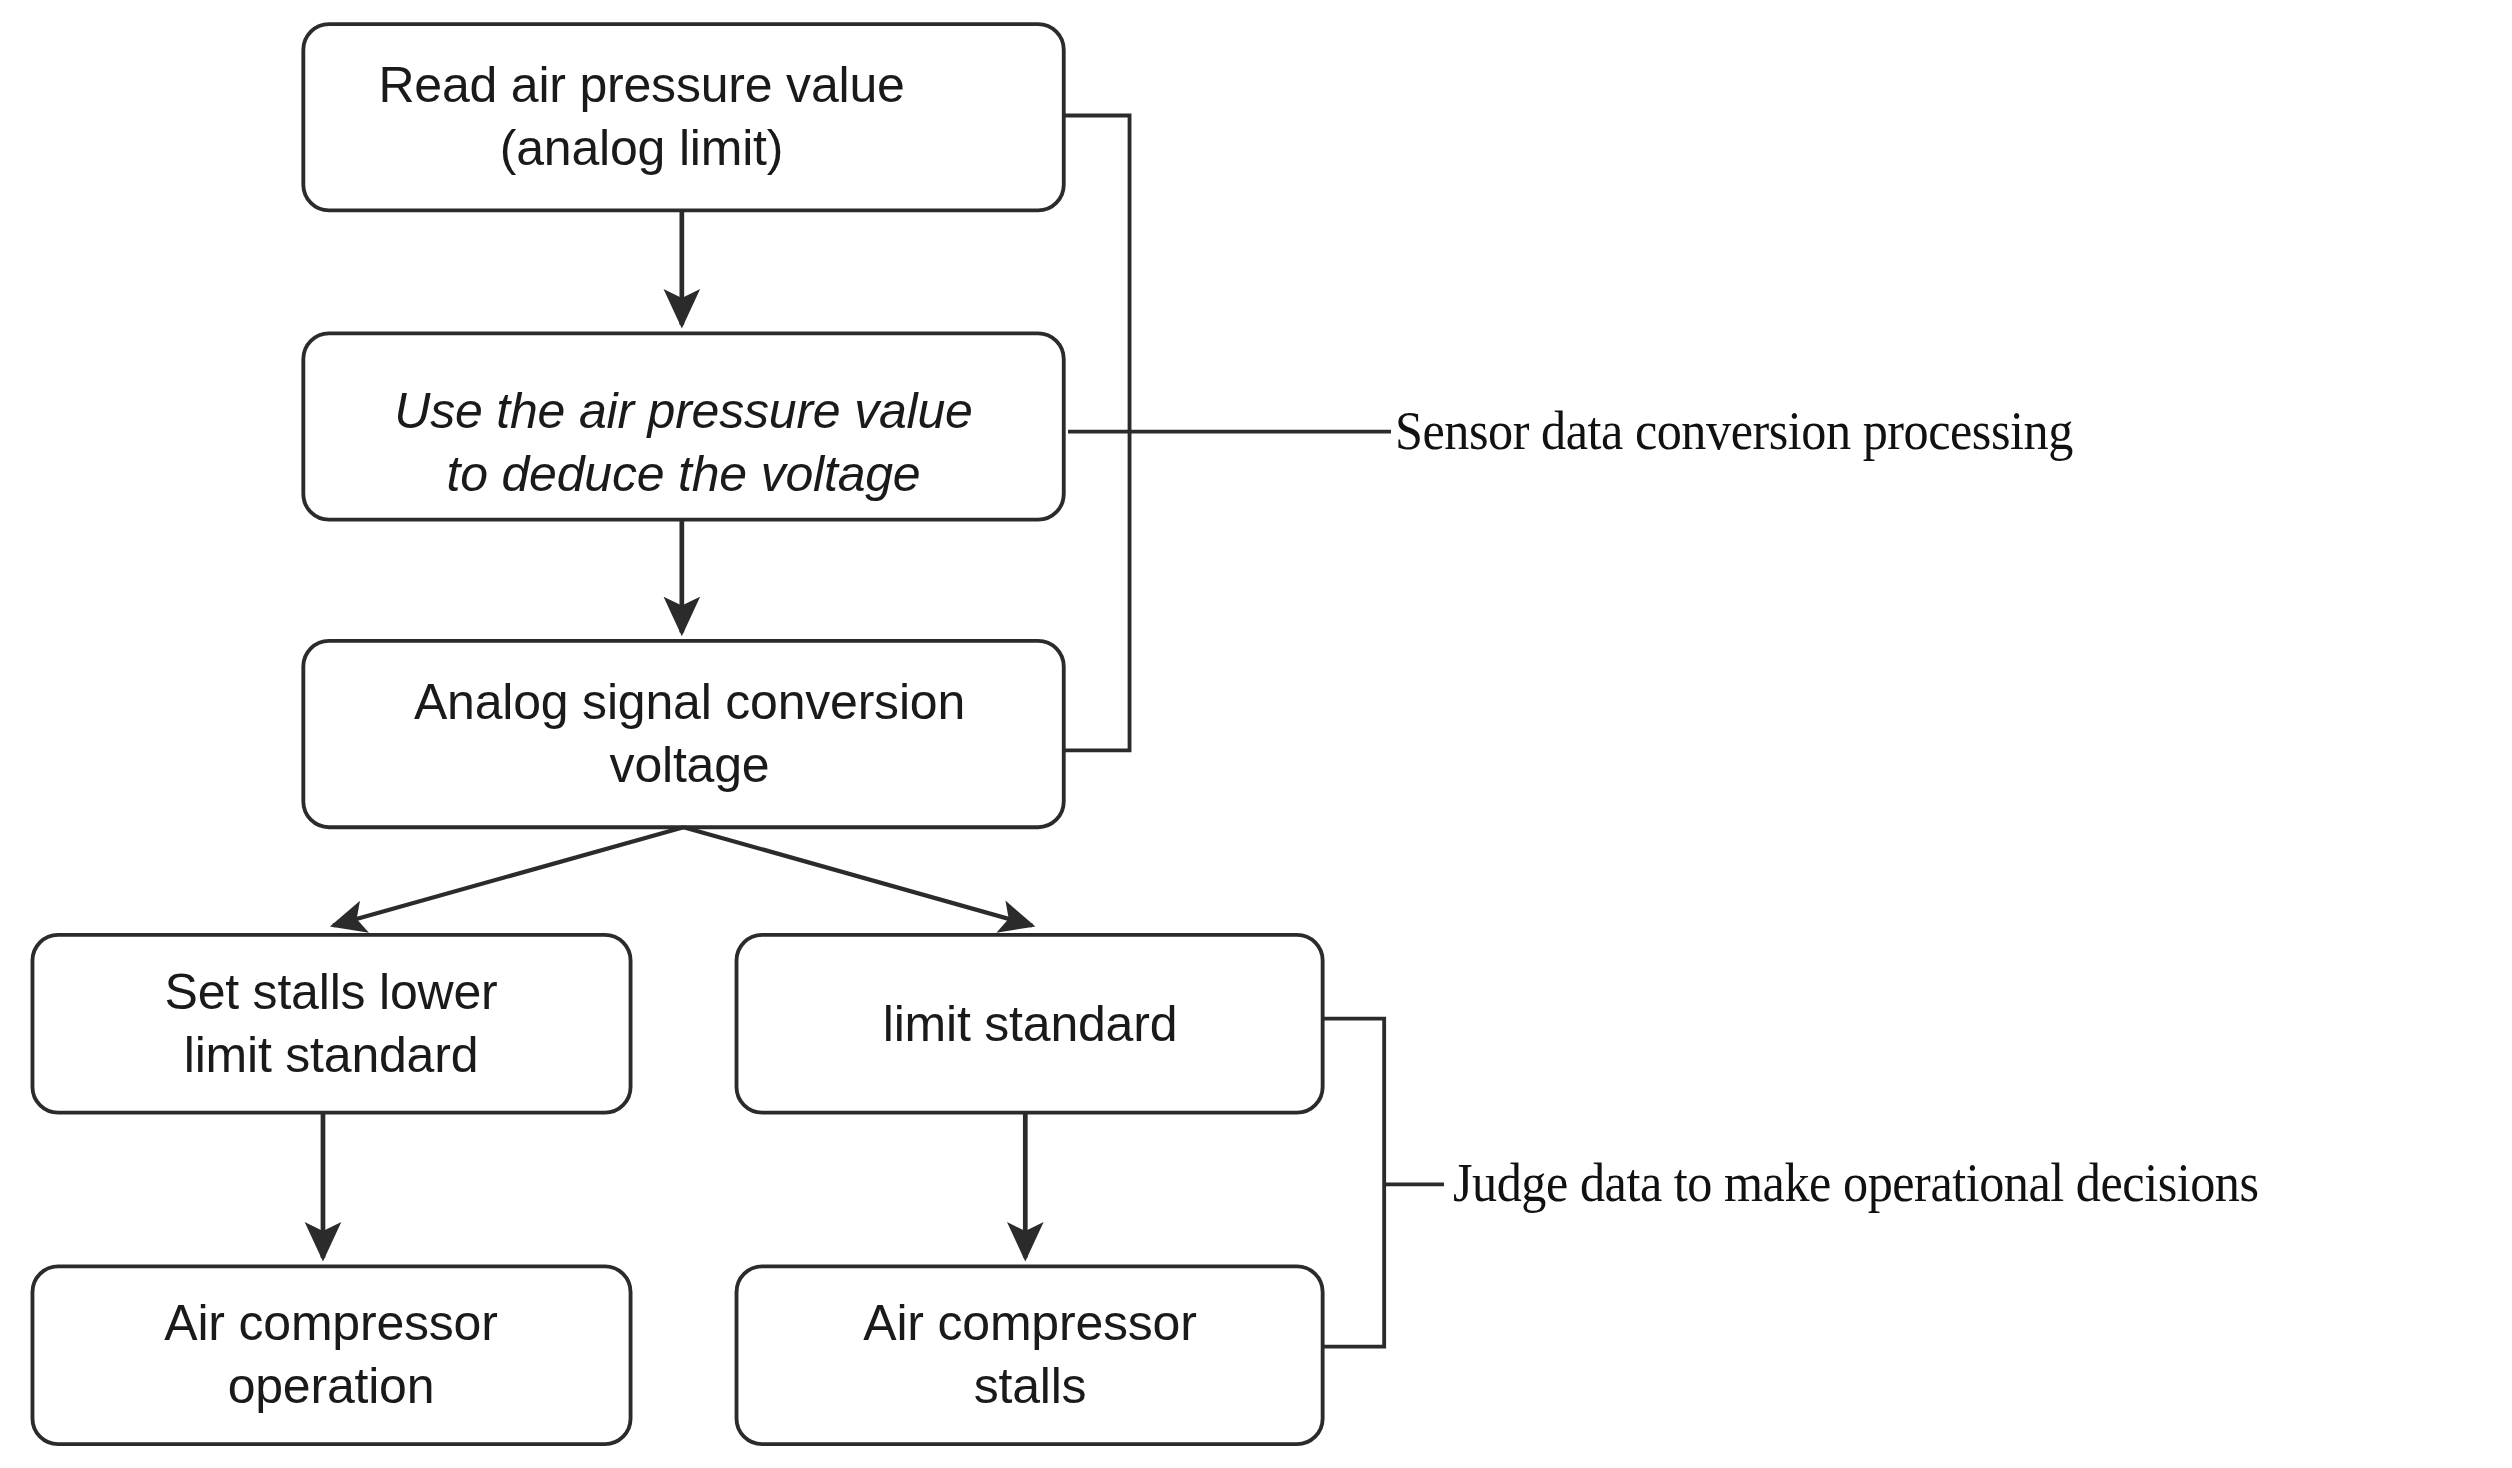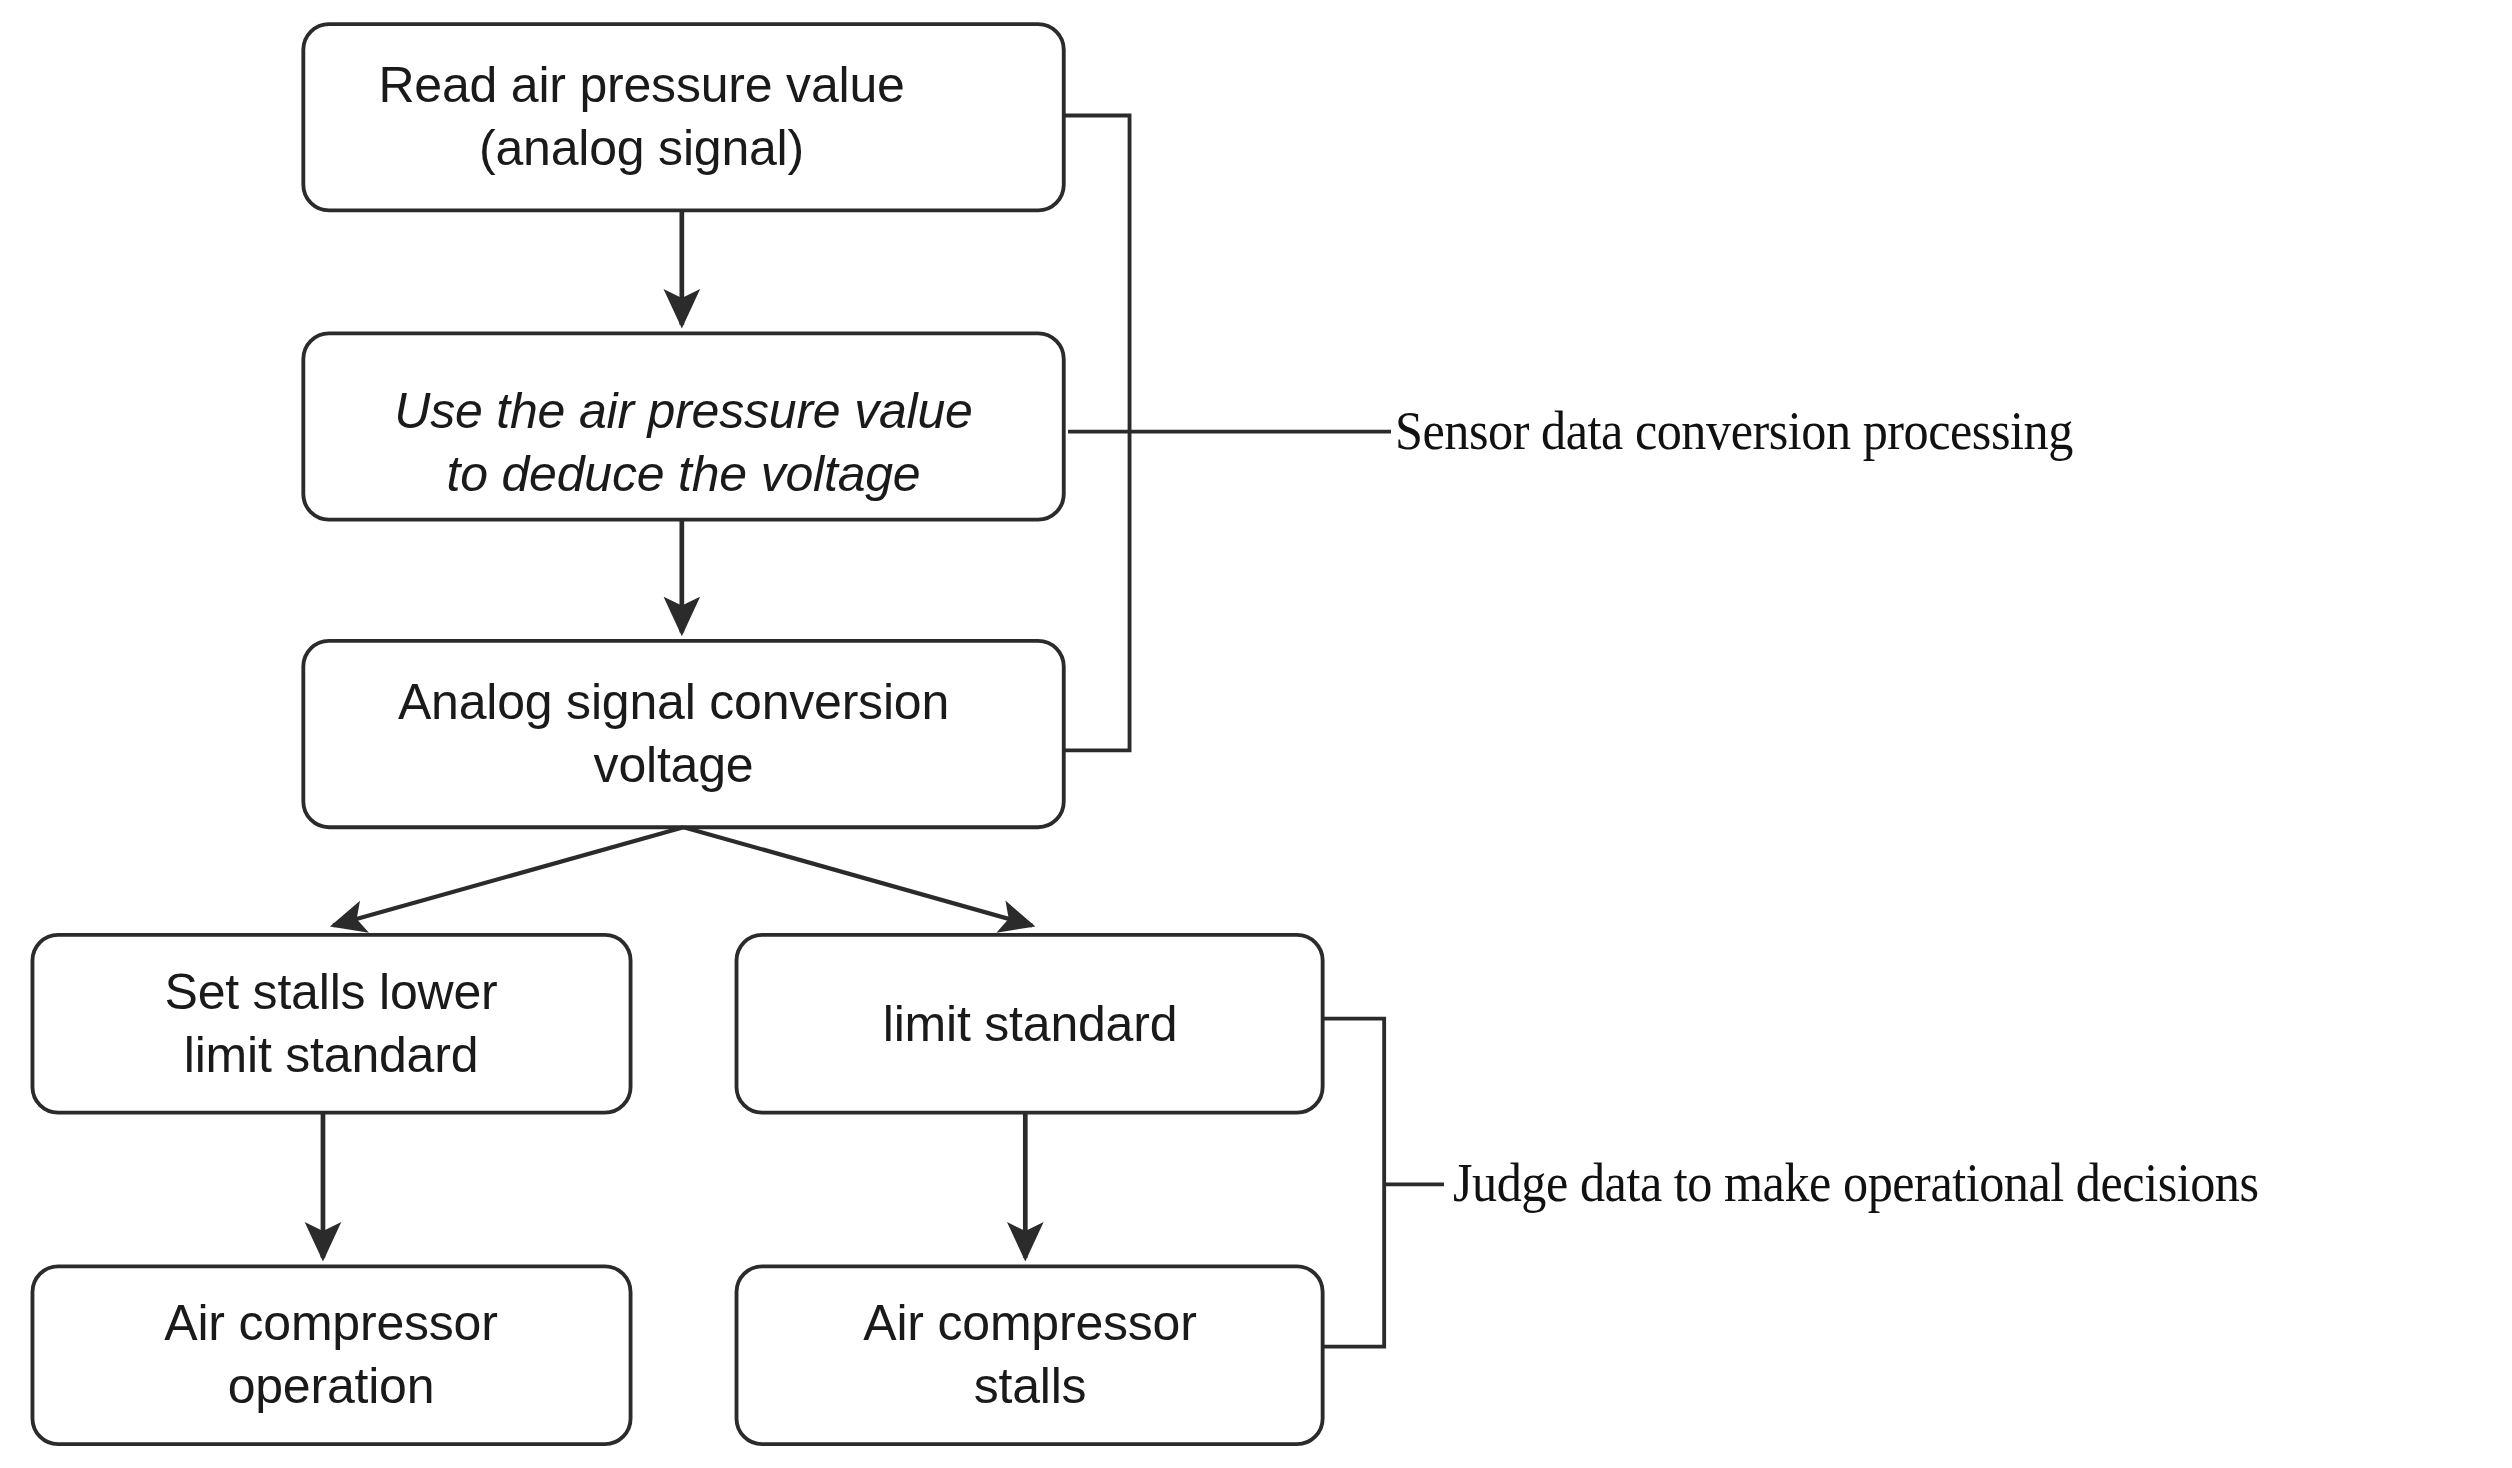--- a/index.html
+++ b/index.html
@@ -97,29 +97,29 @@
     </g>
 
     <g stroke="#2b2b2b" stroke-width="4.5" fill="none" stroke-linecap="butt">
       <path d="M 1548 1192 L 1620 1192 L 1620 1576 L 1548 1576"></path>
       <line x1="1620" y1="1386" x2="1690" y2="1386"></line>
     </g>
   </svg>
 
   <div class="node-label" style="left:303px; top:24px; width:677px; height:186px;">
     <span class="ln">Read air pressure value</span>
-    <span class="ln">(analog signal)</span>
+    <span class="ln">(analog limit)</span>
   </div>
 
   <div class="node-label" style="left:303px; top:350px; width:761px; height:186px;font-style:italic;">
     <span class="ln">Use the air pressure value</span>
     <span class="ln">to deduce the voltage</span>
   </div>
 
-  <div class="node-label" style="left:293px; top:641px; width:761px; height:186px;">
+  <div class="node-label" style="left:309px; top:641px; width:761px; height:186px;">
     <span class="ln">Analog signal conversion</span>
     <span class="ln">voltage</span>
   </div>
 
   <div class="node-label" style="left:32px; top:935px; width:598px; height:178px;">
     <span class="ln">Set stalls lower</span>
     <span class="ln">limit standard</span>
   </div>
 
   <div class="node-label" style="left:737px; top:935px; width:586px; height:178px;">

